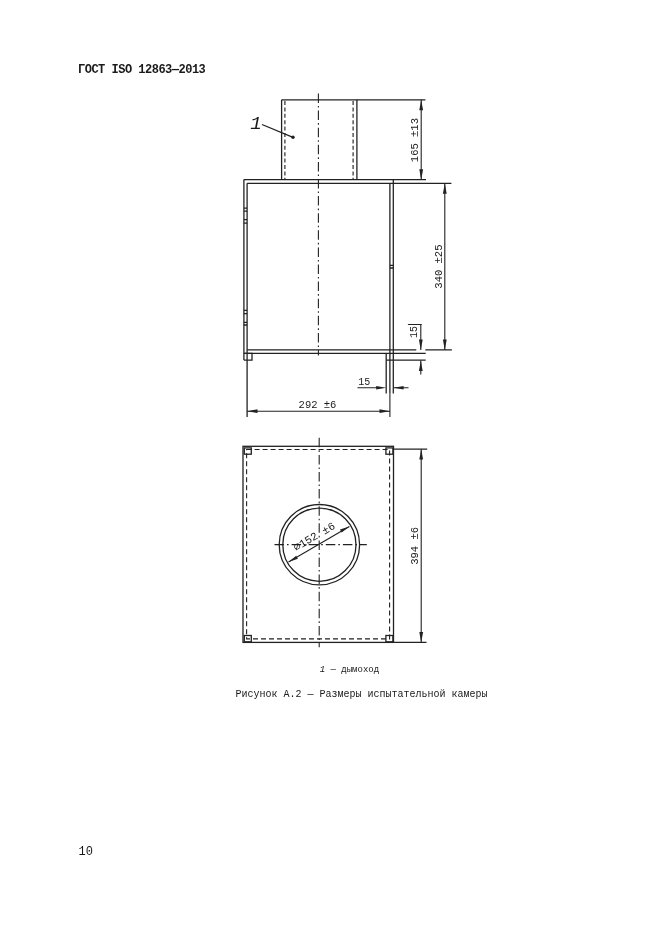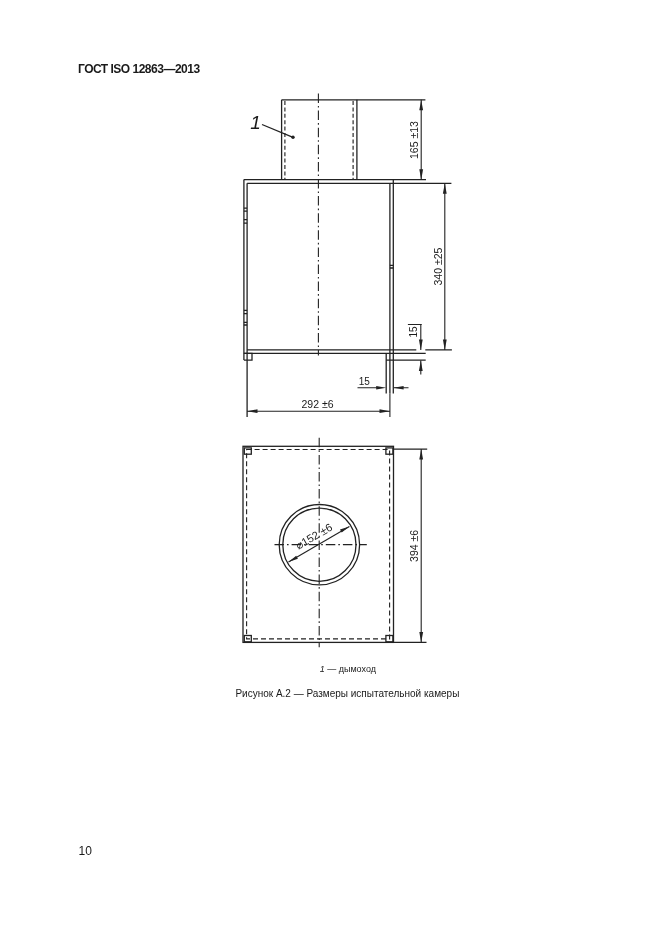--- a/index.html
+++ b/index.html
@@ -1,17 +1,17 @@
 <!DOCTYPE html>
 <html><head>
 <meta charset="utf-8">
 <style>
   html,body{margin:0;padding:0;background:#ffffff;}
   .page{position:relative;width:661px;height:935px;background:#737373;overflow:hidden;
-        font-family:Liberation Sans, sans-serif;}
+        font-family:Liberation Mono, monospace;}
   svg{position:absolute;left:0;top:0;}
   text{fill:#1a1a1a;}
 </style>
 </head>
 <body>
 <div class="page">
 <svg width="661" height="935" viewBox="0 0 661 935">
 
   <rect x="0" y="0" width="661" height="935" fill="#ffffff"></rect>
 

